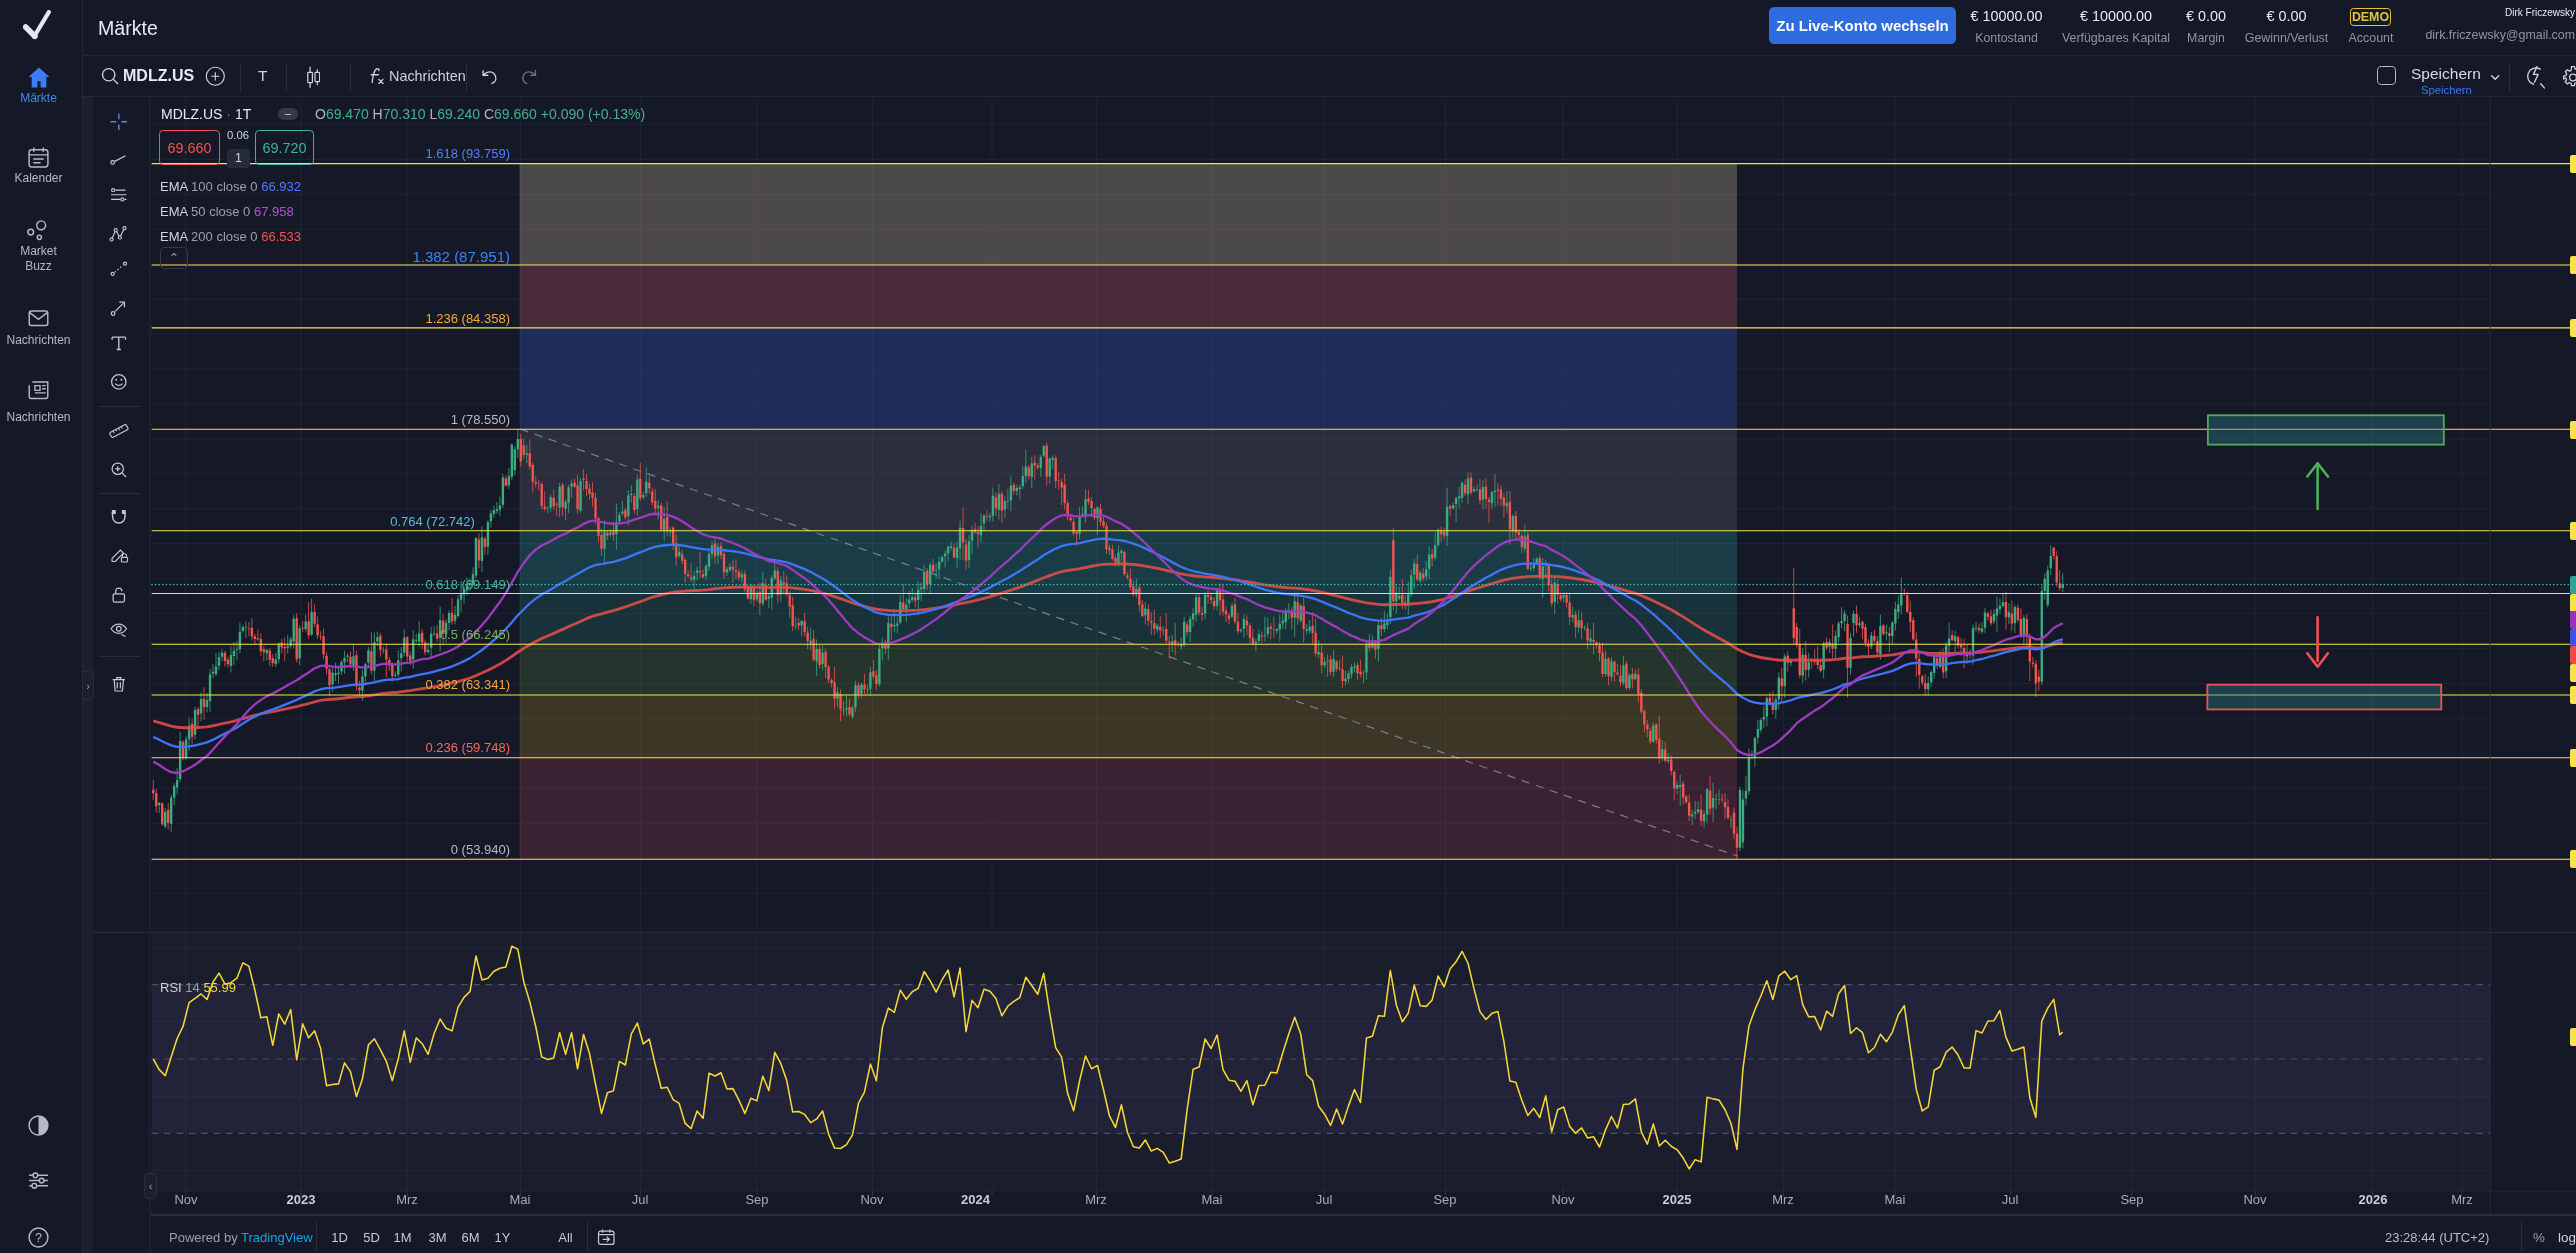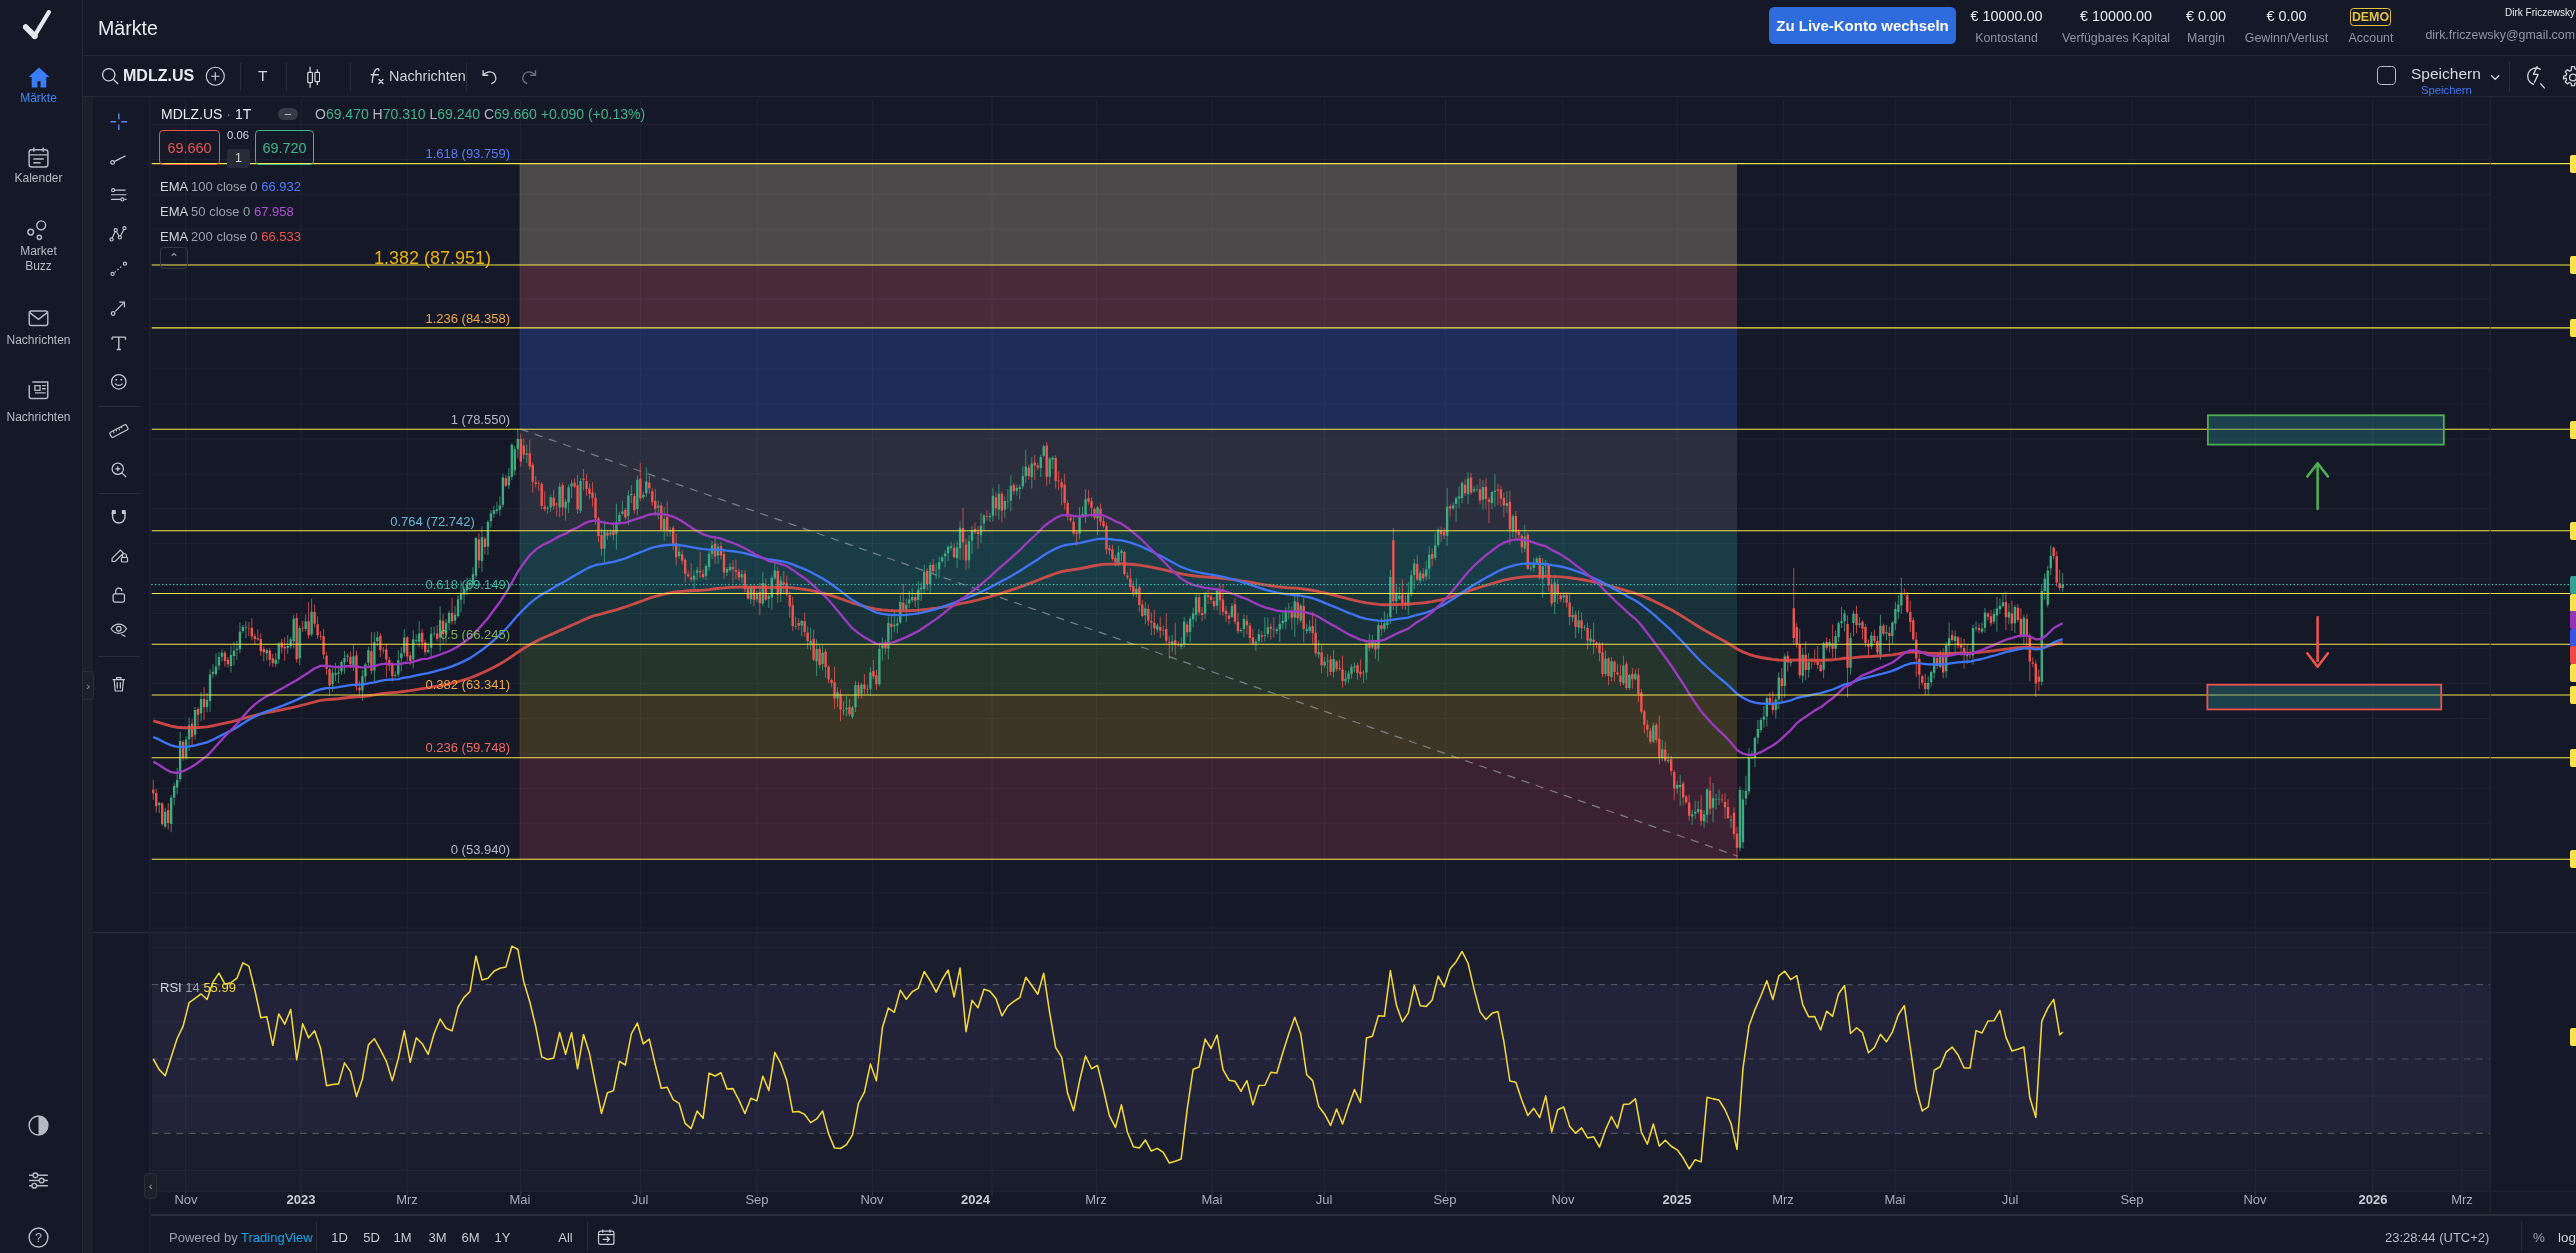--- a/index.html
+++ b/index.html
@@ -97,21 +97,21 @@
     <div style="position:absolute;left:1532px;top:1192px;width:62px;text-align:center;font-size:13px;color:#a6abb8;">Nov</div>
     <div style="position:absolute;left:1646px;top:1192px;width:62px;text-align:center;font-size:13px;color:#c9ccd4;font-weight:700;">2025</div>
     <div style="position:absolute;left:1752px;top:1192px;width:62px;text-align:center;font-size:13px;color:#a6abb8;">Mrz</div>
     <div style="position:absolute;left:1864px;top:1192px;width:62px;text-align:center;font-size:13px;color:#a6abb8;">Mai</div>
     <div style="position:absolute;left:1979px;top:1192px;width:62px;text-align:center;font-size:13px;color:#a6abb8;">Jul</div>
     <div style="position:absolute;left:2101px;top:1192px;width:62px;text-align:center;font-size:13px;color:#a6abb8;">Sep</div>
     <div style="position:absolute;left:2224px;top:1192px;width:62px;text-align:center;font-size:13px;color:#a6abb8;">Nov</div>
     <div style="position:absolute;left:2342px;top:1192px;width:62px;text-align:center;font-size:13px;color:#c9ccd4;font-weight:700;">2026</div>
     <div style="position:absolute;left:2431px;top:1192px;width:62px;text-align:center;font-size:13px;color:#a6abb8;">Mrz</div>
 <div style="position:absolute;left:355px;top:146px;width:155px;text-align:right;font-size:13px;color:#5b7cfa;">1.618 (93.759)</div>
-    <div style="position:absolute;left:355px;top:248px;width:155px;text-align:center;font-size:18px;color:#eab308;">1.382 (87.951)</div>
+    <div style="position:absolute;left:355px;top:248px;width:155px;text-align:right;font-size:15px;color:#3b82f6;">1.382 (87.951)</div>
     <div style="position:absolute;left:355px;top:311px;width:155px;text-align:right;font-size:13px;color:#f5a93c;">1.236 (84.358)</div>
     <div style="position:absolute;left:355px;top:412px;width:155px;text-align:right;font-size:13px;color:#b5b9c4;">1 (78.550)</div>
     <div style="position:absolute;left:355px;top:514px;width:155px;text-align:center;font-size:13px;color:#62b8d9;">0.764 (72.742)</div>
     <div style="position:absolute;left:355px;top:577px;width:155px;text-align:right;font-size:13px;color:#45b49a;">0.618 (69.149)</div>
     <div style="position:absolute;left:355px;top:627px;width:155px;text-align:right;font-size:13px;color:#7cb35c;">0.5 (66.245)</div>
     <div style="position:absolute;left:355px;top:677px;width:155px;text-align:right;font-size:13px;color:#f5a93c;">0.382 (63.341)</div>
     <div style="position:absolute;left:355px;top:740px;width:155px;text-align:right;font-size:13px;color:#ef6a62;">0.236 (59.748)</div>
     <div style="position:absolute;left:355px;top:842px;width:155px;text-align:right;font-size:13px;color:#b5b9c4;">0 (53.940)</div>
 <div style="position:absolute;left:161px;top:106px;font-size:14px;color:#e8eaef;">MDLZ.US <span style="color:#787b86">·</span> 1T</div>
     <div style="position:absolute;left:278px;top:108px;width:19.6px;height:12.4px;border-radius:6.2px;background:#363a45;color:#cfd3dc;font-size:11.3px;line-height:10.8px;text-align:center;">–</div>

